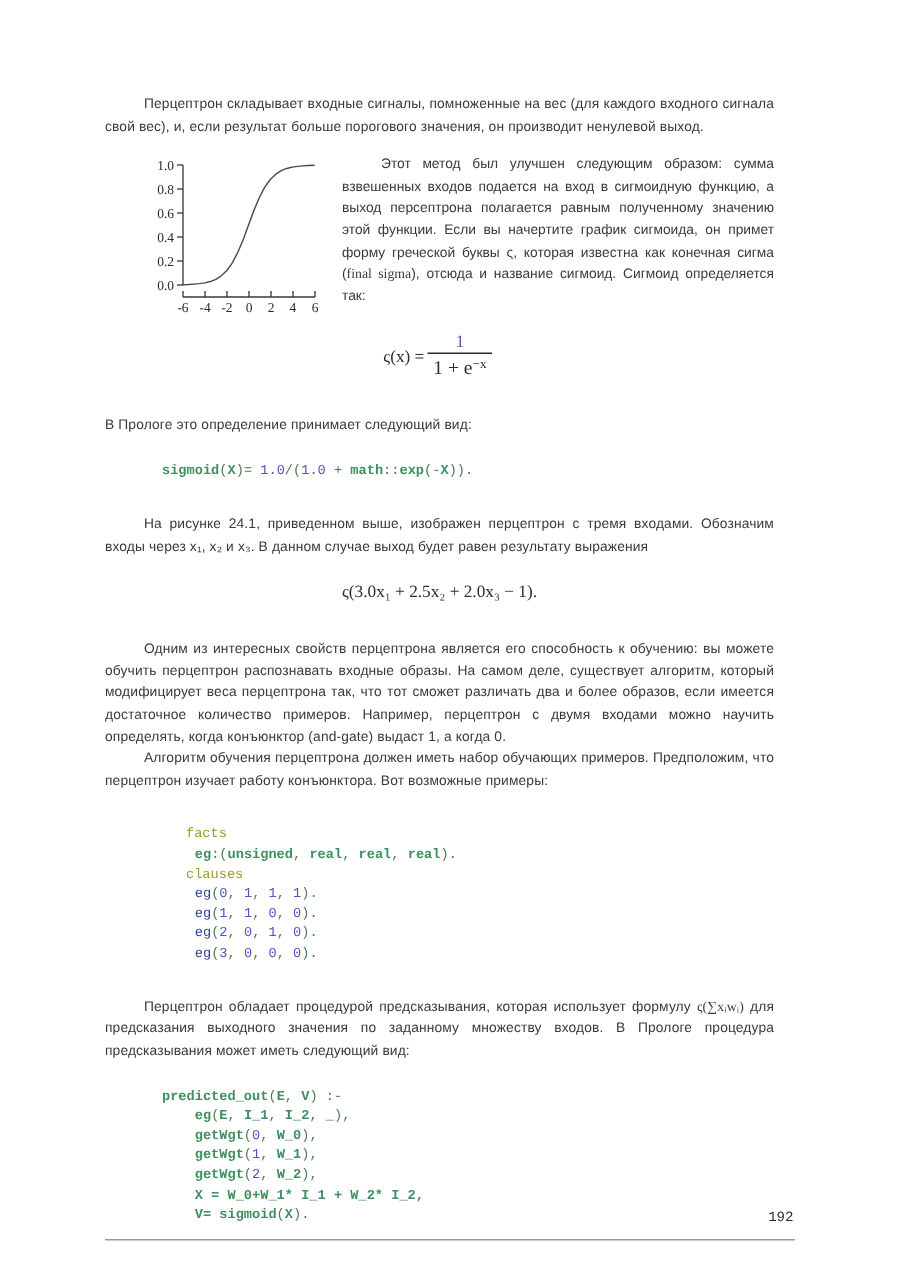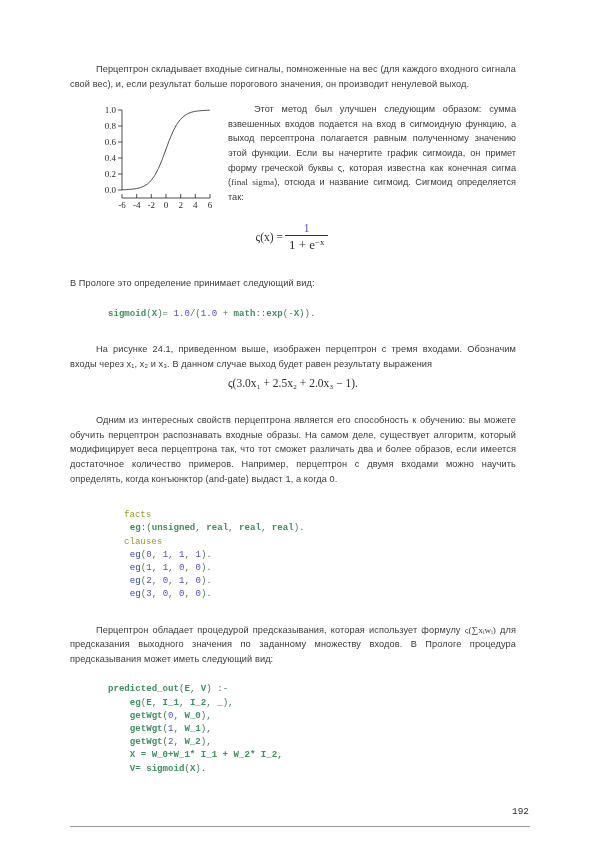--- a/index.html
+++ b/index.html
@@ -208,28 +208,29 @@
     <p class="body-par noindent">В Прологе это определение принимает следующий вид:</p>
 
     <div class="gap-m"></div>
 
     <div class="code"><span class="ln"><span class="grn">sigmoid</span><span class="pnc">(</span><span class="grn">X</span><span class="pnc">)= </span><span class="num">1.0</span><span class="pnc">/(</span><span class="num">1.0</span><span class="pnc"> + </span><span class="grn">math</span><span class="pnc">::</span><span class="grn">exp</span><span class="pnc">(-</span><span class="grn">X</span><span class="pnc">)).</span></span></div>
 
     <div class="gap-l"></div>
 
     <p class="body-par">На рисунке 24.1, приведенном выше, изображен перцептрон с тремя входами. Обозначим входы через x₁, x₂ и x₃. В данном случае выход будет равен результату выражения</p>
 
-    <div class="math-block" style="margin-top:2px;">
+    <div class="math-block" style="margin-top:14px;">
       <span class="mathline it">ς(3.0x₁ + 2.5x₂ + 2.0x₃ − 1).</span>
     </div>
 
     <div class="gap-l"></div>
 
     <p class="body-par">Одним из интересных свойств перцептрона является его способность к обучению: вы можете обучить перцептрон распознавать входные образы. На самом деле, существует алгоритм, который модифицирует веса перцептрона так, что тот сможет различать два и более образов, если имеется достаточное количество примеров. Например, перцептрон с двумя входами можно научить определять, когда конъюнктор (and-gate) выдаст 1, а когда 0.</p>
 
+    <p class="body-par">Алгоритм обучения перцептрона должен иметь набор обучающих примеров. Предположим, что перцептрон изучает работу конъюнктора. Вот возможные примеры:</p>
 
     <div class="gap-l"></div>
 
     <div class="code"><span class="ln"><span class="kw">facts</span></span><span class="ln"><span class="grn">    eg</span><span class="pnc">:(</span><span class="grn">unsigned</span><span class="pnc">, </span><span class="grn">real</span><span class="pnc">, </span><span class="grn">real</span><span class="pnc">, </span><span class="grn">real</span><span class="pnc">).</span></span><span class="ln"><span class="kw">clauses</span></span><span class="ln"><span class="plain">    </span><span class="pred">eg</span><span class="pnc">(</span><span class="num">0</span><span class="pnc">, </span><span class="num">1</span><span class="pnc">, </span><span class="num">1</span><span class="pnc">, </span><span class="num">1</span><span class="pnc">).</span></span><span class="ln"><span class="plain">    </span><span class="pred">eg</span><span class="pnc">(</span><span class="num">1</span><span class="pnc">, </span><span class="num">1</span><span class="pnc">, </span><span class="num">0</span><span class="pnc">, </span><span class="num">0</span><span class="pnc">).</span></span><span class="ln"><span class="plain">    </span><span class="pred">eg</span><span class="pnc">(</span><span class="num">2</span><span class="pnc">, </span><span class="num">0</span><span class="pnc">, </span><span class="num">1</span><span class="pnc">, </span><span class="num">0</span><span class="pnc">).</span></span><span class="ln"><span class="plain">    </span><span class="pred">eg</span><span class="pnc">(</span><span class="num">3</span><span class="pnc">, </span><span class="num">0</span><span class="pnc">, </span><span class="num">0</span><span class="pnc">, </span><span class="num">0</span><span class="pnc">).</span></span></div>
 
     <div class="gap-l"></div>
 
     <p class="body-par"><span>Перцептрон обладает процедурой предсказывания, которая использует формулу</span>
       <span class="it" style="font-family:'Liberation Serif',serif;">ς(∑xᵢwᵢ)</span>
       <span>для предсказания выходного значения по заданному множеству входов. В Прологе процедура предсказывания может иметь следующий вид:</span></p>

